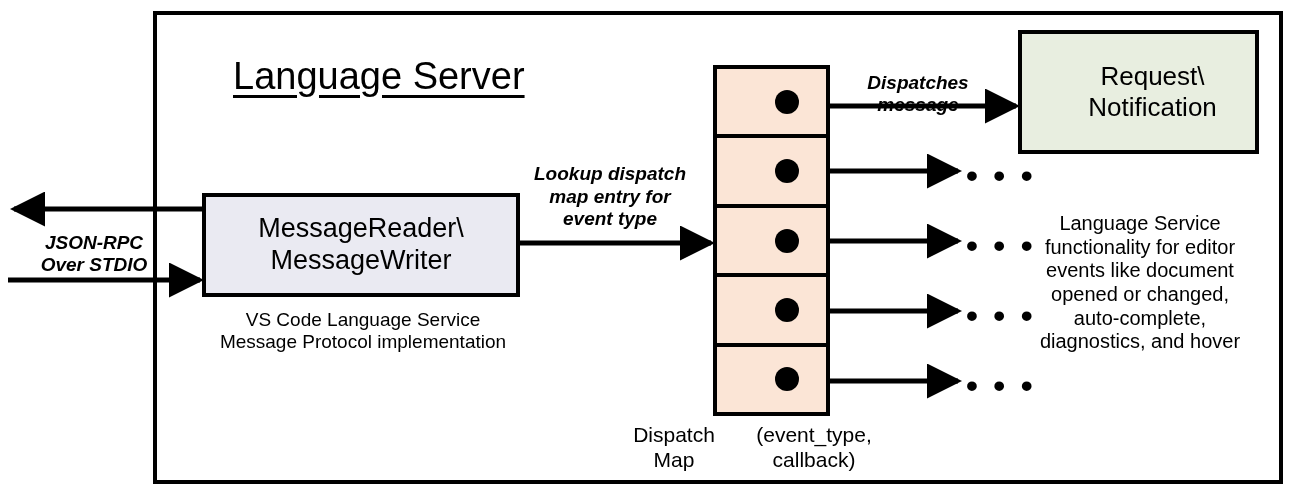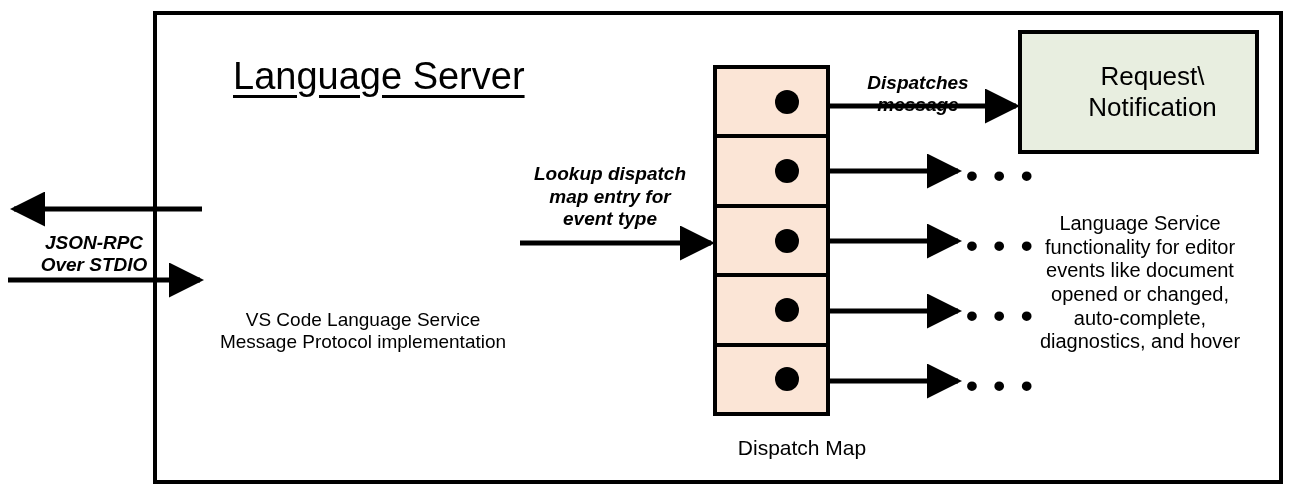--- a/index.html
+++ b/index.html
@@ -126,26 +126,27 @@
     position: absolute;
     left: 58px;
     top: 50%;
     width: 24px;
     height: 24px;
     margin-top: -12px;
     border-radius: 50%;
     background: #000000;
   }
   #dispatch-caption {
-    left: 662px;
+    left: 620px;
     top: 420px;
     width: 280px;
     height: 56px;
     font-size: 21px;
     flex-direction: row;
+    justify-content: space-between;
   }
 
   
   #dispatches-label {
     left: 838px;
     top: 22px;
     width: 160px;
     height: 56px;
     font-size: 19px;
     font-style: italic;
@@ -207,20 +208,24 @@
     <line x1="780" y1="171" x2="958" y2="171" stroke="#000000" stroke-width="5" marker-end="url(#arrowhead)"></line>
     <line x1="780" y1="241" x2="958" y2="241" stroke="#000000" stroke-width="5" marker-end="url(#arrowhead)"></line>
     <line x1="780" y1="311" x2="958" y2="311" stroke="#000000" stroke-width="5" marker-end="url(#arrowhead)"></line>
     <line x1="780" y1="381" x2="958" y2="381" stroke="#000000" stroke-width="5" marker-end="url(#arrowhead)"></line>
   </svg>
 
   <div class="node" id="server-container"></div>
 
   <div class="node" id="server-title">Language Server</div>
 
+  <div class="node" id="reader-box">
+    <span>MessageReader\</span>
+    <span>MessageWriter</span>
+  </div>
   <div class="node" id="reader-caption">
     <span>VS Code Language Service</span>
     <span>Message Protocol implementation</span>
   </div>
 
   <div class="node" id="jsonrpc-label">
     <span>JSON-RPC</span>
     <span>Over STDIO</span>
   </div>
 
@@ -242,20 +247,21 @@
     </div>
     <div class="map-row">
       <span class="map-dot"></span>
     </div>
     <div class="map-row">
       <span class="map-dot"></span>
     </div>
   </div>
   <div class="node" id="dispatch-caption">
     <span>Dispatch Map</span>
+    <span>(event_type, callback)</span>
   </div>
 
   <div class="node" id="dispatches-label">
     <span>Dispatches</span>
     <span>message</span>
   </div>
 
   <div class="node" id="callback-box">
     <span>Request\</span>
     <span>Notification</span>

